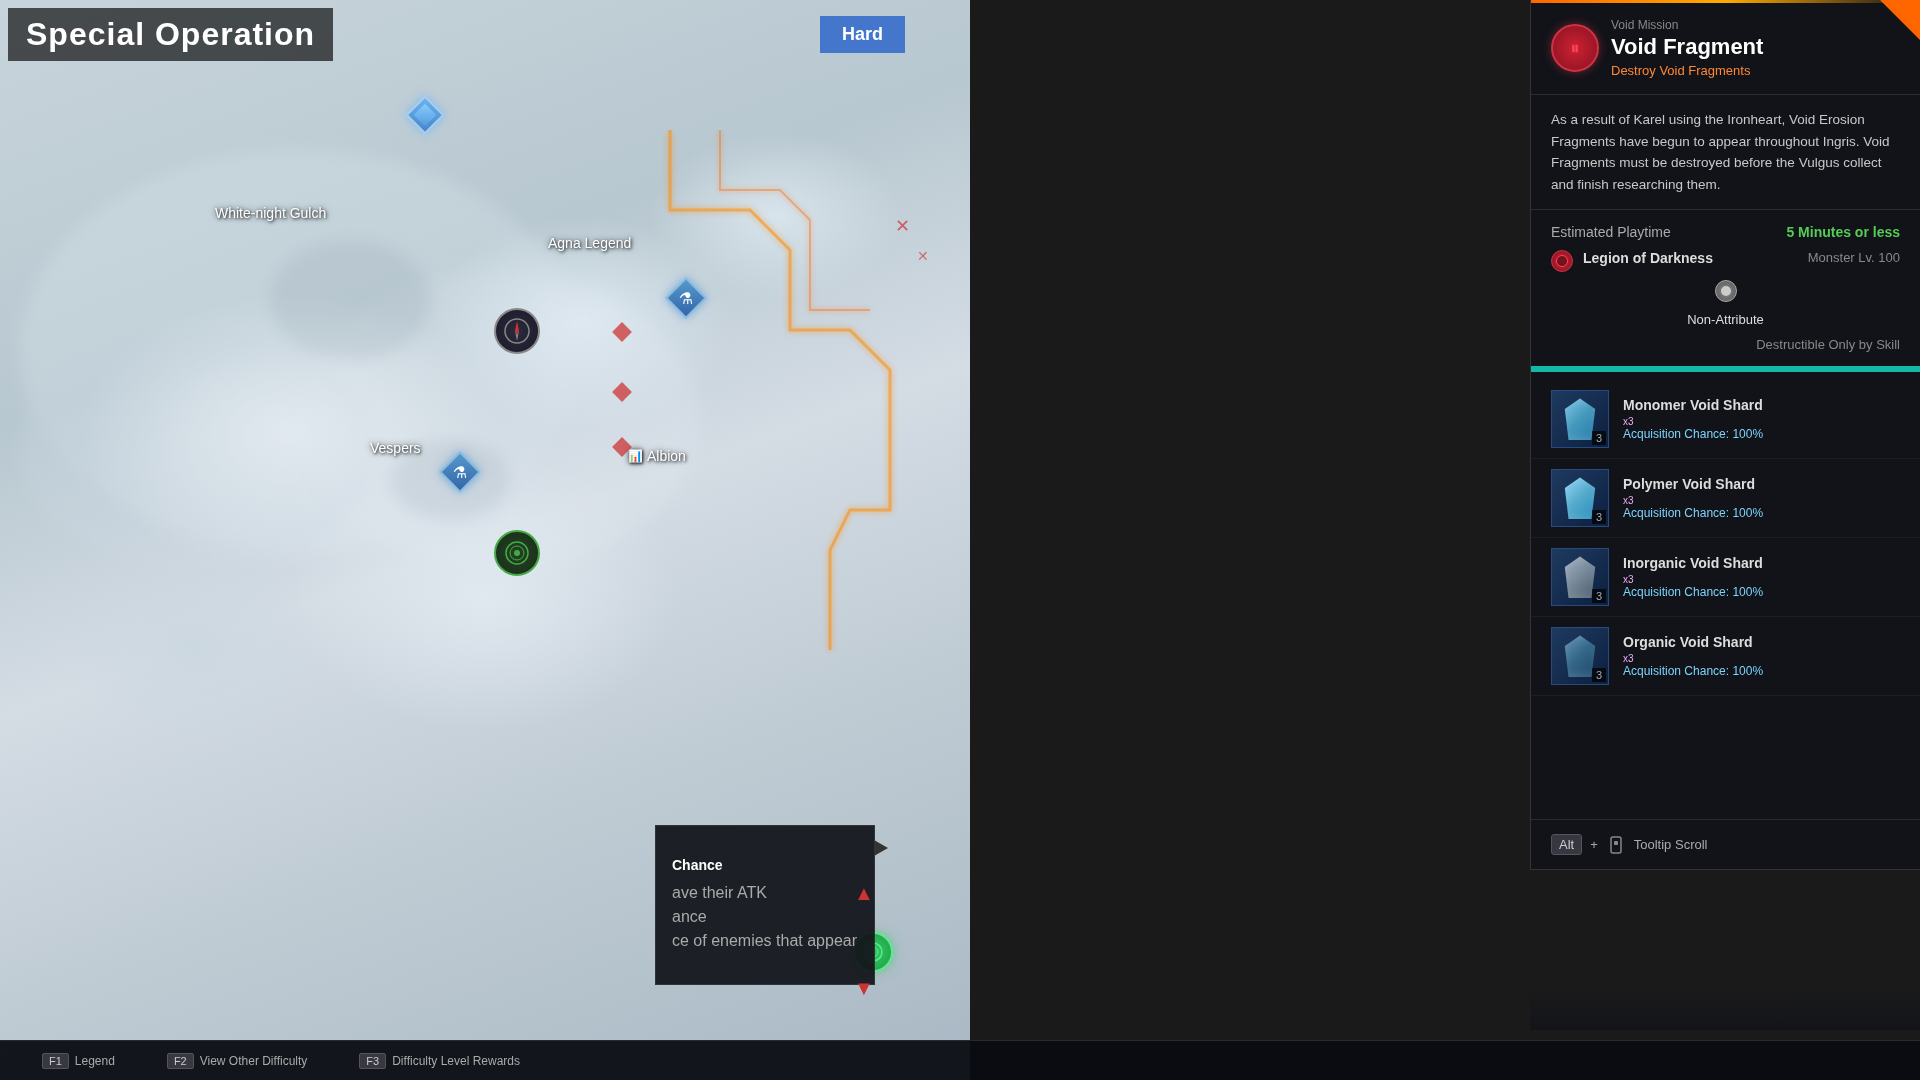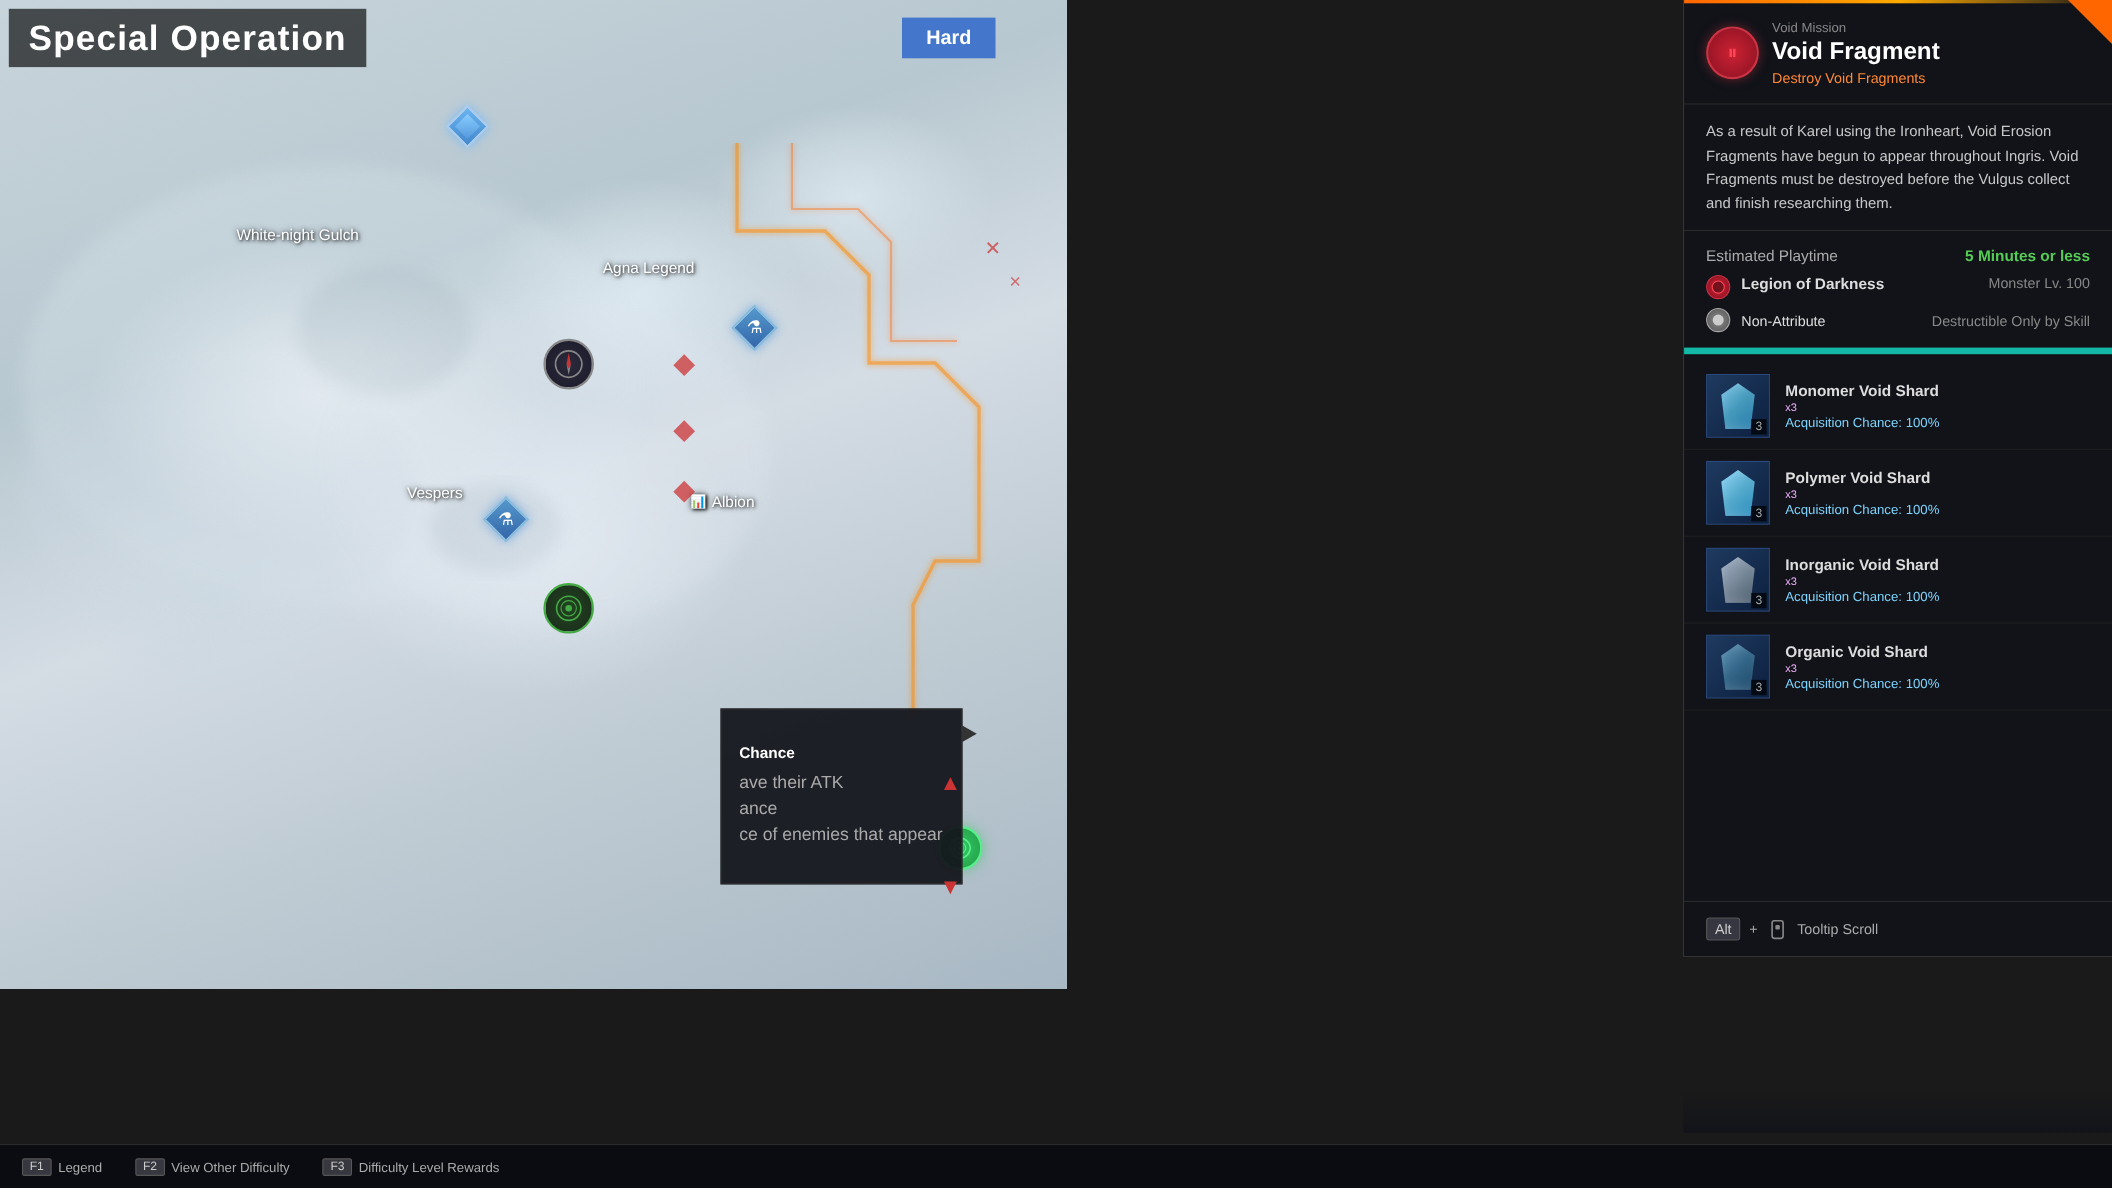--- a/index.html
+++ b/index.html
@@ -10,21 +10,21 @@
       font-family: 'Segoe UI', Arial, sans-serif;
       background: #1a1a1a;
       position: relative;
     }
 
     
     #map-area {
       position: absolute;
       left: 0; top: 0;
       width: 970px;
-      height: 899px;
+      height: 1080px;
       background: linear-gradient(135deg, #b8c4cc 0%, #c8d4dc 20%, #d0dce4 40%, #c0ccd4 60%, #a8b8c0 80%, #98a8b0 100%);
       overflow: hidden;
     }
 
     .map-terrain {
       position: absolute;
       inset: 0;
       background:
         radial-gradient(ellipse 300px 200px at 30% 40%, #e8eef2 0%, transparent 70%),
         radial-gradient(ellipse 250px 180px at 60% 30%, #dce8f0 0%, transparent 60%),
@@ -229,20 +229,21 @@
       color: #888;
       font-size: 13px;
       margin-left: auto;
     }
 
     .attribute-row {
       display: flex;
       align-items: center;
       gap: 10px;
       margin-top: 8px;
+      flex-direction: column;
     }
 
     .attribute-icon {
       width: 22px; height: 22px;
       border-radius: 50%;
       background: radial-gradient(circle, #888, #555);
       border: 1px solid #aaa;
       display: flex; align-items: center; justify-content: center;
       flex-shrink: 0;
     }
@@ -357,20 +358,21 @@
       gap: 30px;
       z-index: 40;
     }
 
     .bottom-bar-item {
       display: flex;
       align-items: center;
       gap: 6px;
       color: #aaa;
       font-size: 12px;
+      margin-left: 22px;
     }
 
     .bottom-bar-key {
       background: rgba(60,60,70,0.9);
       border: 1px solid #555;
       padding: 1px 6px;
       color: #ccc;
       font-size: 11px;
       border-radius: 2px;
     }

